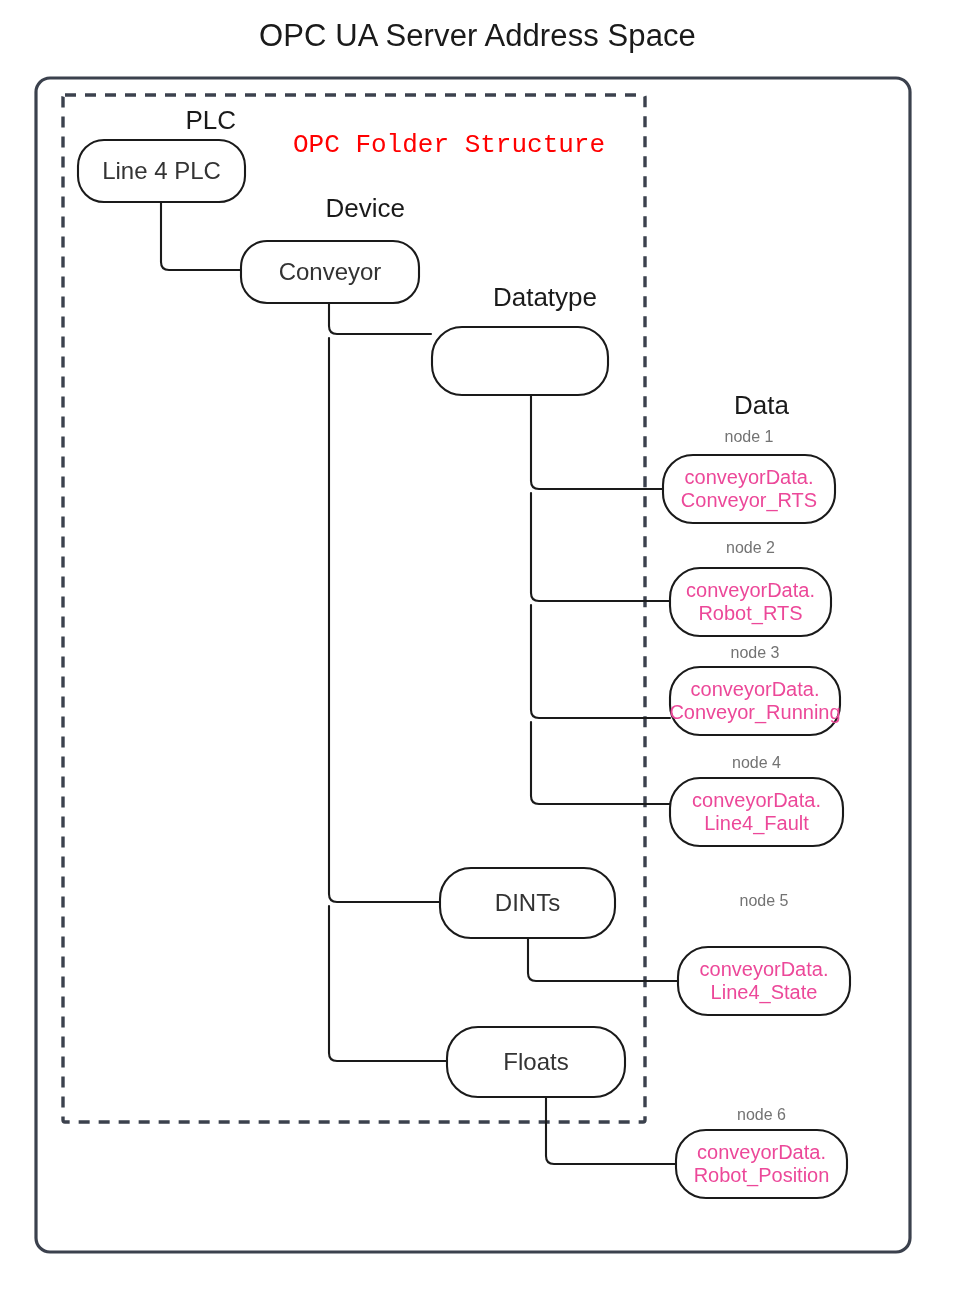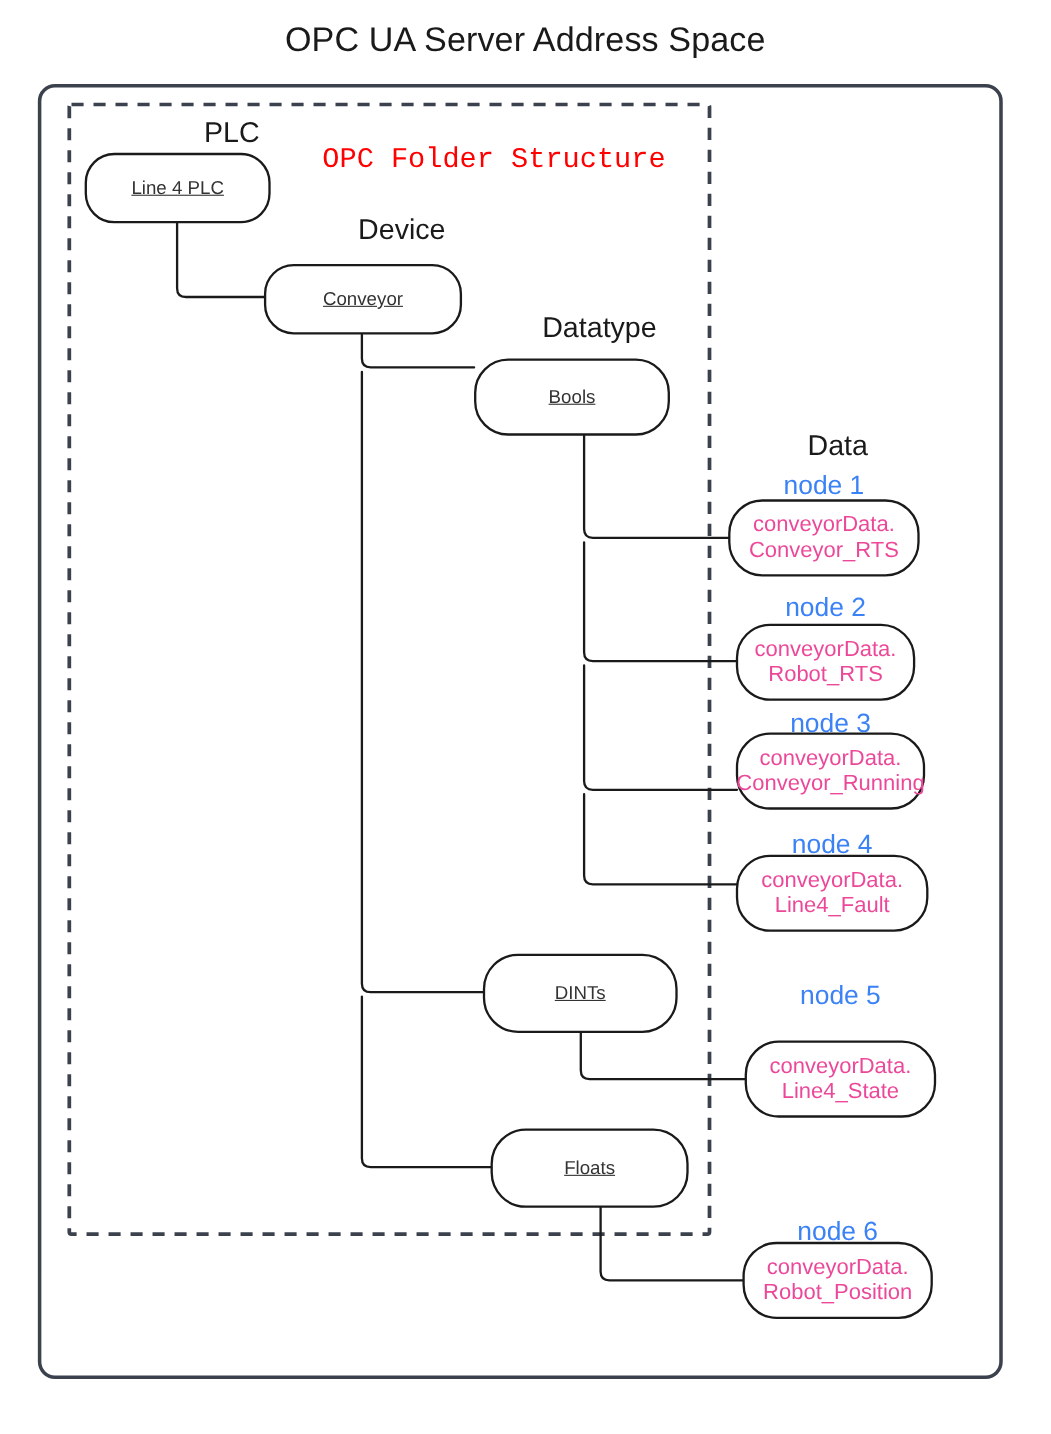--- a/index.html
+++ b/index.html
@@ -49,22 +49,22 @@
   }
   .grp-label {
     position: absolute;
     font-size: 26px;
     color: #1a1a1a;
     text-align: right;
     white-space: nowrap;
   }
   .node-label {
     position: absolute;
-    font-size: 24px;
-    color: #3b82f6;
+    font-size: 16px;
+    color: #737373;
     text-align: center;
     white-space: nowrap;
   }
   .node-box-text {
     position: absolute;
     display: flex;
     align-items: center;
     justify-content: center;
     text-align: center;
     font-size: 20px;
@@ -72,25 +72,24 @@
     color: #ec4899;
     white-space: nowrap;
     pointer-events: none;
   }
   .folder-box-text {
     position: absolute;
     display: flex;
     align-items: center;
     justify-content: center;
     text-align: center;
-    font-size: 17px;
+    font-size: 24px;
     color: #333333;
     white-space: nowrap;
     pointer-events: none;
-    text-decoration: underline;
   }
 </style>
 </head>
 <body>
 
 <div id="canvas">
 
   <svg id="svg-layer" viewBox="0 0 955 1304" xmlns="http://www.w3.org/2000/svg">
 
     <rect x="36" y="78" width="874" height="1174" rx="14" ry="14" fill="none" stroke="#3b414d" stroke-width="3.2"></rect>
@@ -130,21 +129,20 @@
 
   <div class="folder-title">OPC Folder Structure</div>
 
   <div class="grp-label" style="left:88px; top:105px; width:148px;">PLC</div>
   <div class="grp-label" style="left:255px; top:193px; width:150px;">Device</div>
   <div class="grp-label" style="left:445px; top:282px; width:152px;">Datatype</div>
   <div class="grp-label" style="left:637px; top:390px; width:152px;">Data</div>
 
   <div class="folder-box-text" style="left:78px; top:140px; width:167px; height:62px;">Line 4 PLC</div>
   <div class="folder-box-text" style="left:241px; top:241px; width:178px; height:62px;">Conveyor</div>
-  <div class="folder-box-text" style="left:432px; top:327px; width:176px; height:68px;">Bools</div>
   <div class="folder-box-text" style="left:440px; top:868px; width:175px; height:70px;">DINTs</div>
   <div class="folder-box-text" style="left:447px; top:1027px; width:178px; height:70px;">Floats</div>
 
   <div class="node-label" style="left:663px; top:428px; width:172px;">node 1</div>
   <div class="node-label" style="left:670px; top:539px; width:161px;">node 2</div>
   <div class="node-label" style="left:670px; top:644px; width:170px;">node 3</div>
   <div class="node-label" style="left:670px; top:754px; width:173px;">node 4</div>
   <div class="node-label" style="left:678px; top:892px; width:172px;">node 5</div>
   <div class="node-label" style="left:676px; top:1106px; width:171px;">node 6</div>
 

